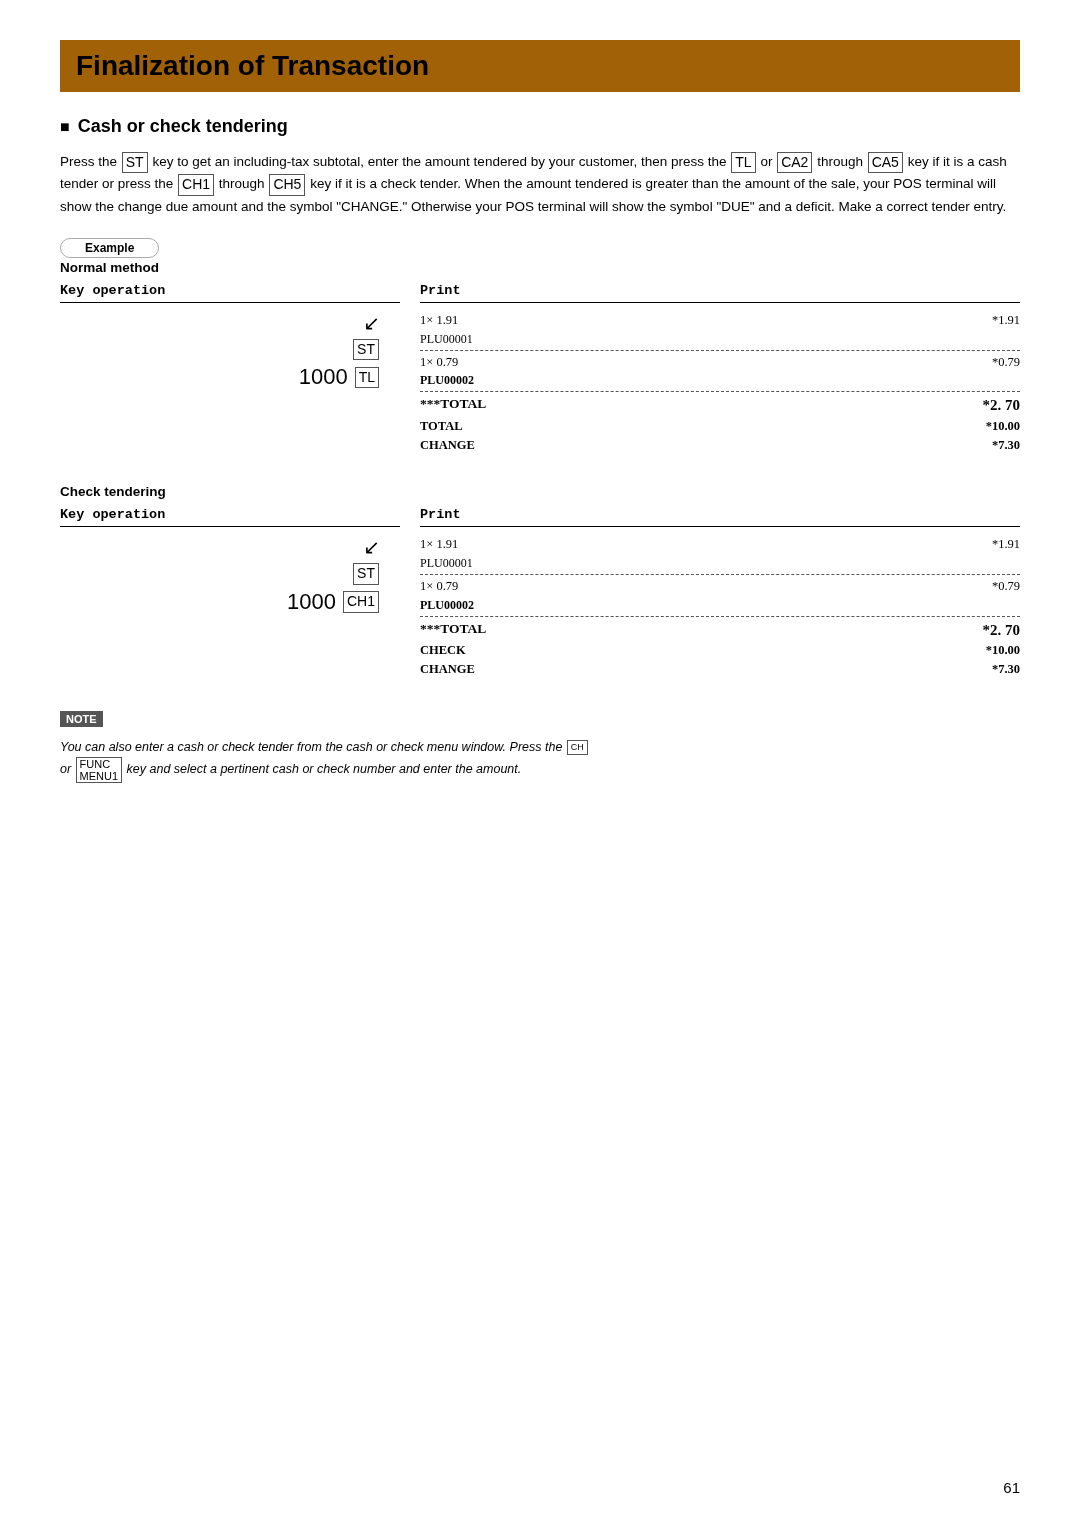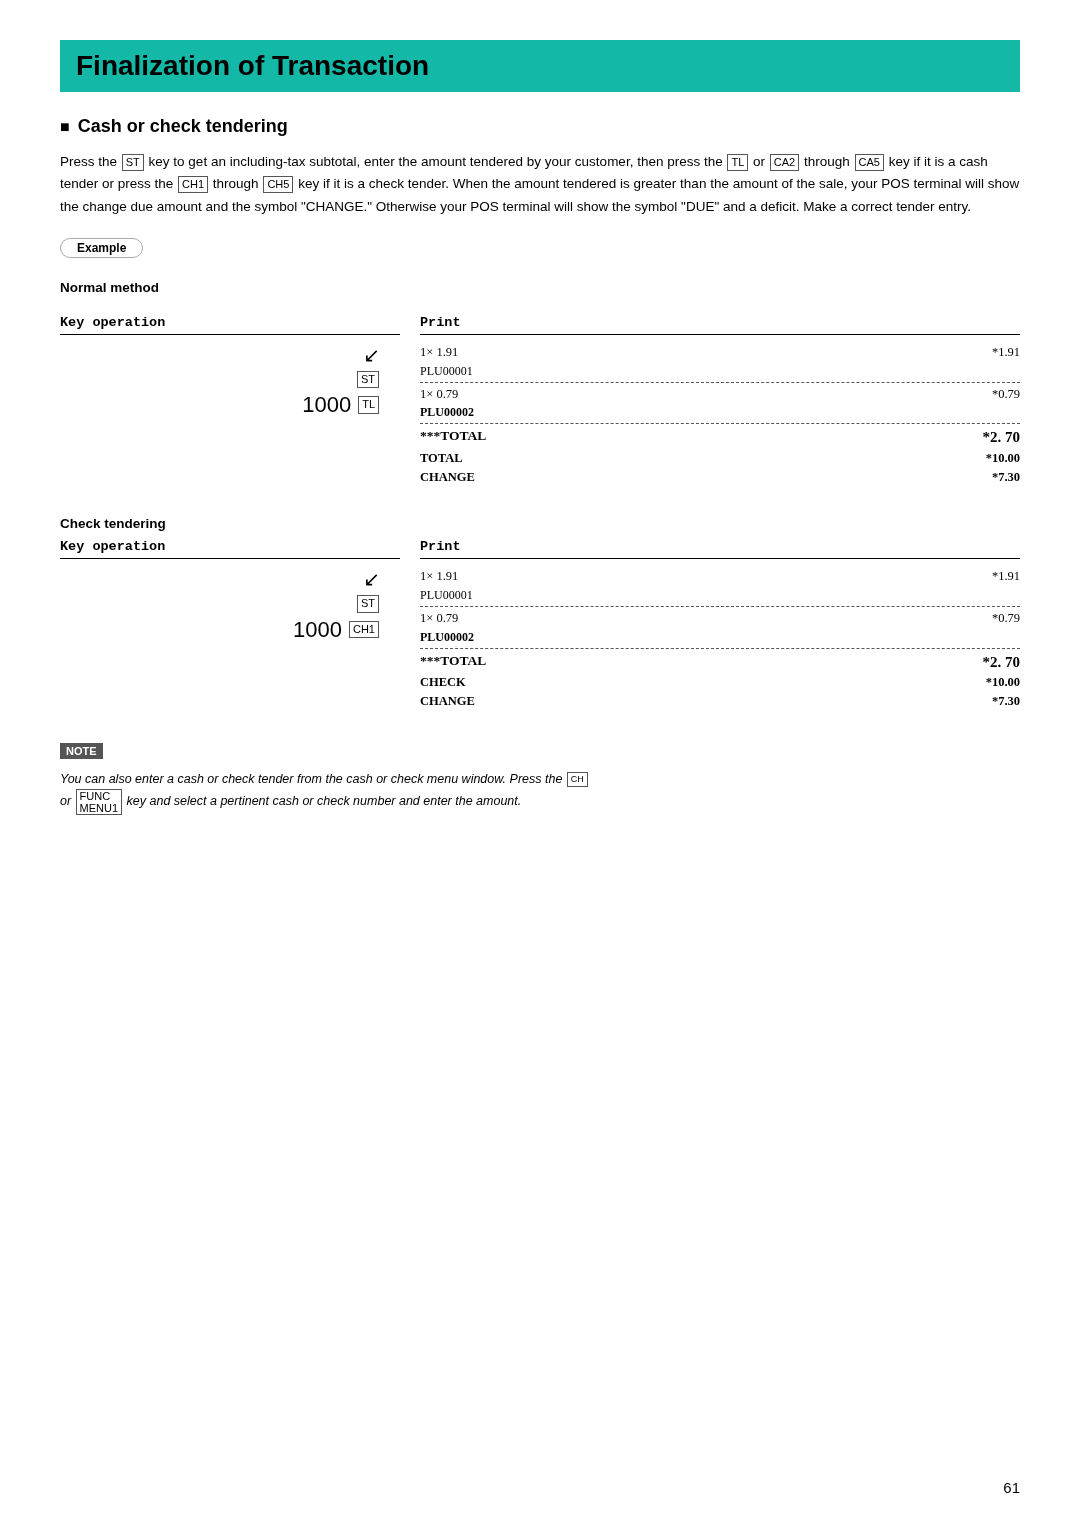--- a/index.html
+++ b/index.html
@@ -9,21 +9,21 @@
       font-family: Arial, Helvetica, sans-serif;
       font-size: 14px;
       color: #000;
       width: 1080px;
       min-height: 1526px;
       padding: 40px 60px 60px 60px;
       position: relative;
     }
 
     .page-title {
-      background: #14b8a6;
+      background: #a16207;
       font-size: 28px;
       font-weight: bold;
       padding: 10px 16px;
       margin-bottom: 24px;
       display: block;
     }
 
     .section-heading {
       display: flex;
       align-items: center;
@@ -41,42 +41,42 @@
     .intro-text {
       font-size: 13.5px;
       line-height: 1.65;
       margin-bottom: 20px;
     }
 
     .key-badge {
       display: inline-block;
       border: 1px solid #555;
       padding: 0px 3px;
-      font-size: 11px;
+      font-size: 14px;
       font-family: Arial, sans-serif;
       line-height: 1.4;
       vertical-align: middle;
       margin: 0 1px;
       background: #fff;
     }
 
     .example-box {
       display: inline-block;
       border: 1px solid #aaa;
       border-radius: 12px;
-      padding: 2px 16px;
+      padding: 2px 24px;
       font-size: 12px;
       font-weight: bold;
-      margin-bottom: 22px;
+      margin-bottom: 2px;
     }
 
     .method-label {
       font-weight: bold;
       font-size: 13.5px;
-      margin-bottom: 20px;
+      margin-bottom: 8px;
     }
 
     .two-col {
       display: flex;
       gap: 0;
       margin-bottom: 30px;
     }
 
     .col-key-op {
       width: 360px;

